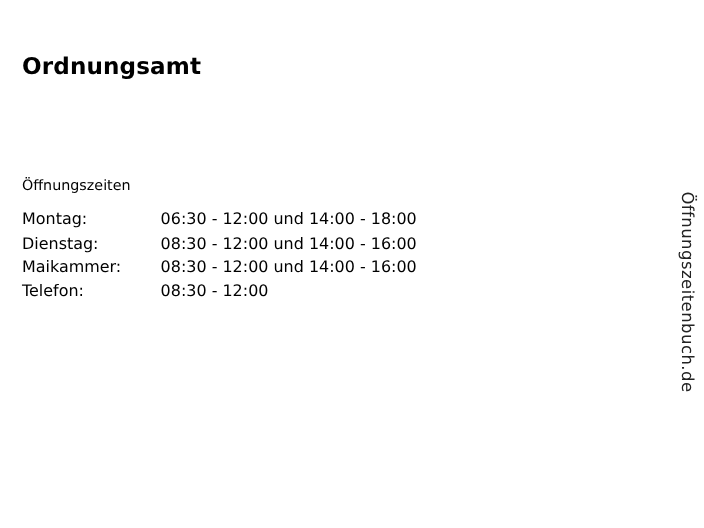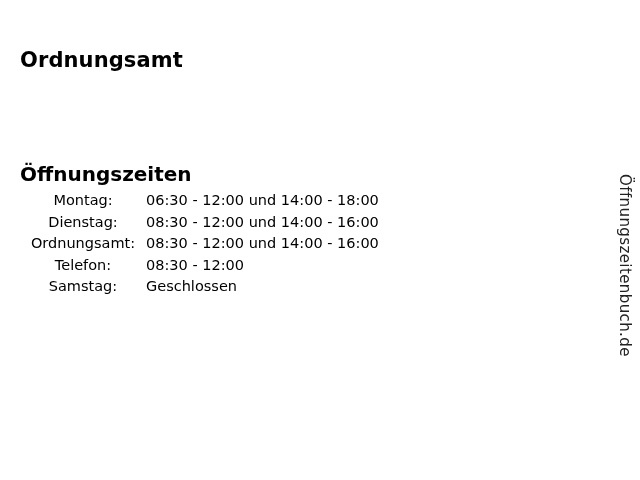--- a/index.html
+++ b/index.html
@@ -37,40 +37,39 @@
     font-size: 14.5px;
     line-height: 20.5px;
   }
   .address div {
     white-space: nowrap;
   }
   .hours-heading {
     position: absolute;
     left: 20px;
     top: 124px;
-    font-size: 20px;
-    font-weight: bold;
+    font-size: 13px;
+    font-weight: normal;
   }
   .hours-table {
     position: absolute;
     left: 20px;
     top: 154px;
     border-collapse: collapse;
     font-size: 14.5px;
   }
   .hours-table td {
     padding: 0;
     height: 21.5px;
     vertical-align: top;
     white-space: nowrap;
   }
   .day-cell {
     width: 126px;
     padding-right: 4px;
-    text-align: center;
   }
   .time-cell {
     width: 330px;
   }
   .watermark {
     position: absolute;
     right: 6px;
     top: 136px;
     font-size: 15px;
     color: #222222;
@@ -94,29 +93,25 @@
     <tbody>
       <tr>
         <td class="day-cell">Montag:</td>
         <td class="time-cell">06:30 - 12:00 und 14:00 - 18:00</td>
       </tr>
       <tr>
         <td class="day-cell">Dienstag:</td>
         <td class="time-cell">08:30 - 12:00 und 14:00 - 16:00</td>
       </tr>
       <tr>
-        <td class="day-cell">Ordnungsamt:</td>
+        <td class="day-cell">Maikammer:</td>
         <td class="time-cell">08:30 - 12:00 und 14:00 - 16:00</td>
       </tr>
       <tr>
         <td class="day-cell">Telefon:</td>
         <td class="time-cell">08:30 - 12:00</td>
-      </tr>
-      <tr>
-        <td class="day-cell">Samstag:</td>
-        <td class="time-cell">Geschlossen</td>
       </tr>
     </tbody>
   </table>
 
   <div class="watermark">Öffnungszeitenbuch.de</div>
 
 </div>
 
 </body></html>

